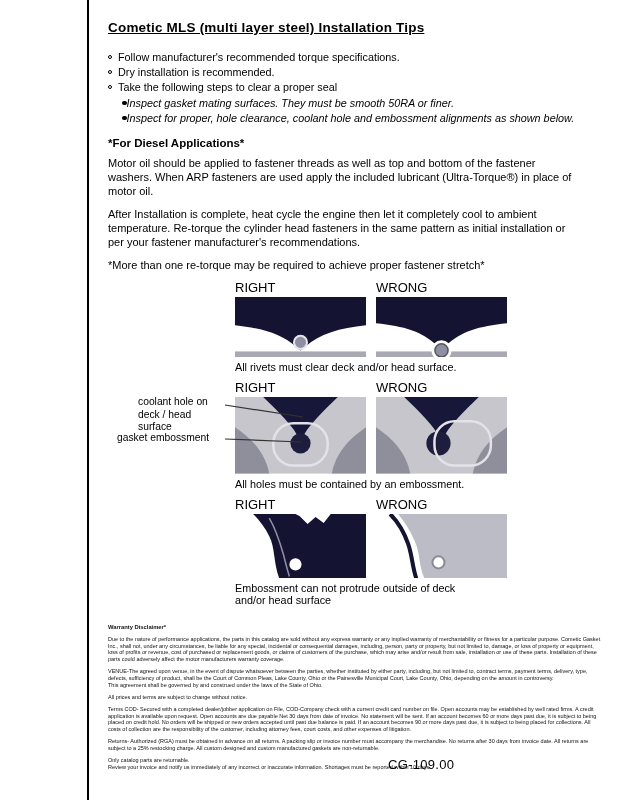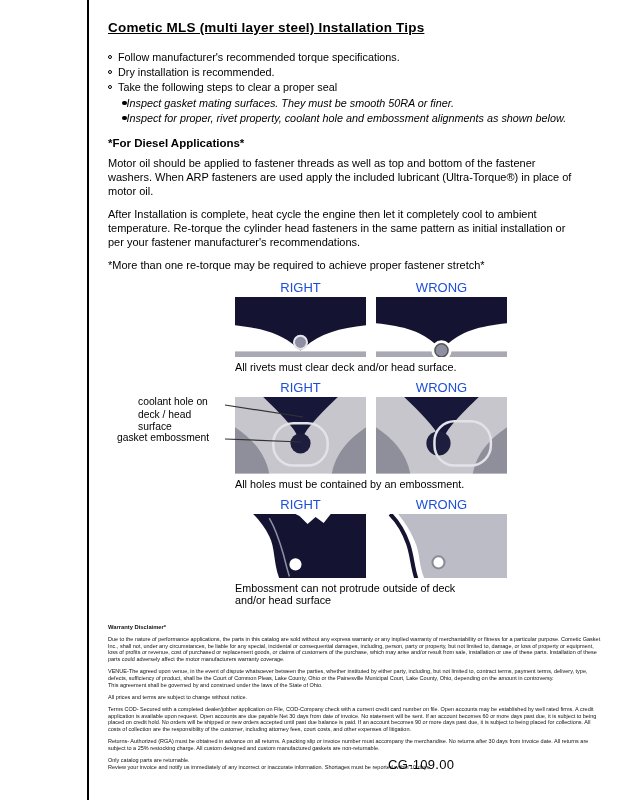--- a/index.html
+++ b/index.html
@@ -17,21 +17,21 @@
   .subtips { list-style:none; margin:1px 0 0 14px; }
   .subtip { display:flex; gap:0; font-size:10.8px; line-height:1.22; margin-bottom:2px;font-style:italic; }
   .f-bullet { flex:0 0 auto; width:4.5px; height:4.5px; background:#000; border-radius:50%; margin-top:4px; }
 
   .section-heading { font-size:11.5px; font-weight:bold; margin:12px 0 7px; }
   .para { font-size:11px; line-height:1.3; margin-bottom:8px; width:474px; }
 
   .figures { width:272px; margin-left:127px; margin-top:8px; }
   .fig-row { margin-bottom:7px; }
   .fig-labels { display:flex; margin-bottom:2px; }
-  .fig-label { width:131px; text-align:center; font-size:13px; color:#1d4ed8; }
+  .fig-label { width:131px; font-size:13px; color:#000000; }
   .fig-label + .fig-label { margin-left:10px; }
   .panels { display:flex; gap:10px; }
   .panel { width:131px; display:block; }
   .caption { font-size:10.8px; margin-top:4px; white-space:pre-line; }
 
   .row2 { position:relative; }
   .callout { position:absolute; font-size:10.3px; line-height:1.18; white-space:pre-line; color:#000; }
   .callout-1 { left:-97px; top:16px; width:88px; }
   .callout-2 { left:-118px; top:52px; width:100px; }
   .callout-lines { position:absolute; left:-14px; top:17px; width:86px; height:76px; pointer-events:none; }
@@ -66,21 +66,21 @@
         <span>Take the following steps to clear a proper seal</span>
       </li>
       <li>
         <ul class="subtips">
           <li class="subtip">
             <span class="f-bullet"></span>
             <span>Inspect gasket mating surfaces.  They must be smooth 50RA or finer.</span>
           </li>
           <li class="subtip">
             <span class="f-bullet"></span>
-            <span>Inspect for proper, rivet property, coolant hole and embossment alignments as shown below.</span>
+            <span>Inspect for proper, hole clearance, coolant hole and embossment alignments as shown below.</span>
           </li>
         </ul>
       </li>
     </ul>
 
     <h2 class="section-heading">*For Diesel Applications*</h2>
     <p class="para">Motor oil should be applied to fastener threads as well as top and bottom of the fastener washers. When ARP fasteners are used apply the included lubricant (Ultra-Torque®) in place of motor oil.</p>
     <p class="para">After Installation is complete, heat cycle the engine then let it completely cool to ambient temperature. Re-torque the cylinder head fasteners in the same pattern as initial installation or per your fastener manufacturer's recommendations.</p>
     <p class="para">*More than one re-torque may be required to achieve proper fastener stretch*</p>
 

